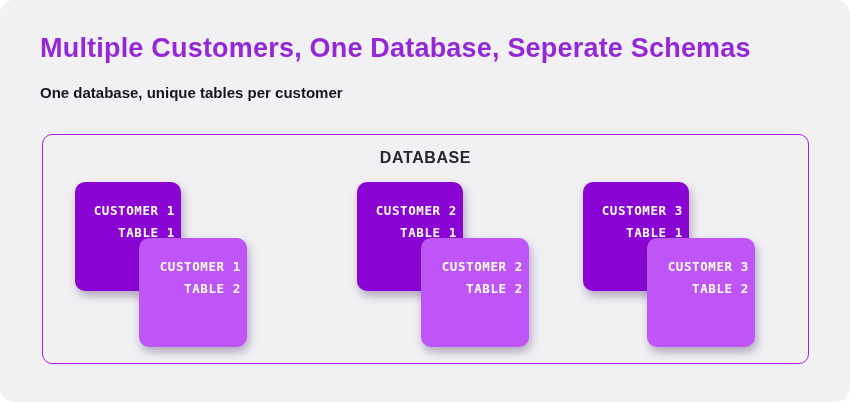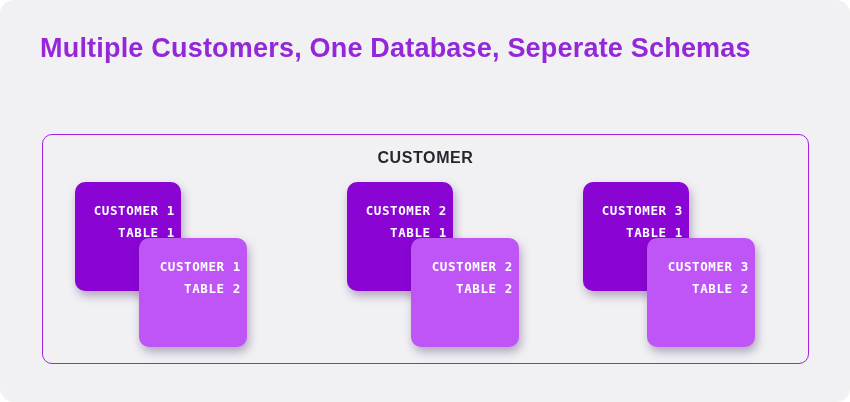--- a/index.html
+++ b/index.html
@@ -45,21 +45,21 @@
     position:absolute;left:0;right:0;top:14px;
     text-align:center;
     font-size:16px;font-weight:bold;
     letter-spacing:0.6px;
     color:var(--box-label);
   }
   .group{
     position:absolute;top:47px;
     width:172px;height:166px;text-align:right;
   }
-  .g0{left:32px}.g1{left:304px}.g2{left:540px}
+  .g0{left:32px}.g1{left:314px}.g2{left:540px}
   .card{
     position:absolute;
     width:106px;height:109px;
     border-radius:10px;
     box-sizing:border-box;
     padding:18px 6px 0 16px;
     color:var(--card-text);
     font-family:"DejaVu Sans Mono",monospace;
     font-size:12.5px;font-weight:bold;
     letter-spacing:0.6px;line-height:22px;
@@ -68,23 +68,24 @@
   }
   .card.dark{left:0;top:0;background:var(--card-dark);z-index:1;}
   .card.light{left:64px;top:56px;background:var(--card-light);z-index:2;width:108px;}
 </style>
 </head>
 <body>
 
 <div class="canvas">
 
   <div class="page-title">Multiple Customers, One Database, Seperate Schemas</div>
+  <div class="page-subtitle">One database, unique tables per customer</div>
 
   <div class="db-box">
-    <div class="db-label">CUSTOMER</div>
+    <div class="db-label">DATABASE</div>
 
     <div class="group g0">
       <div class="card dark">
         <div>CUSTOMER 1</div>
         <div>TABLE 1</div>
       </div>
       <div class="card light">
         <div>CUSTOMER 1</div>
         <div>TABLE 2</div>
       </div>

